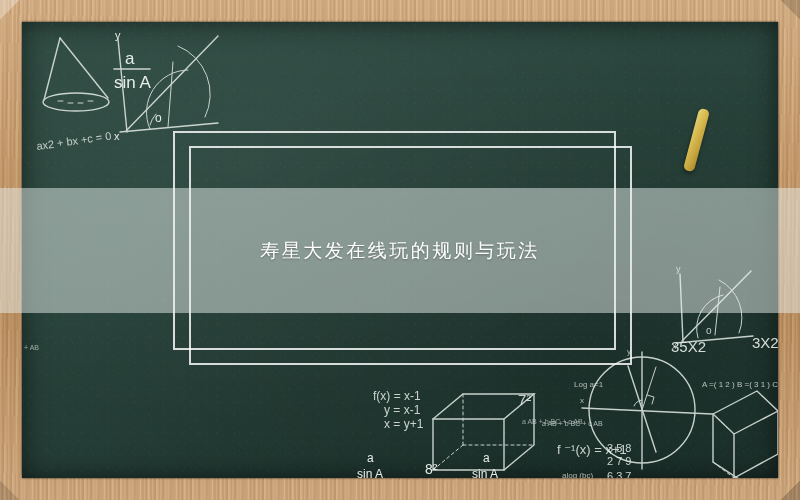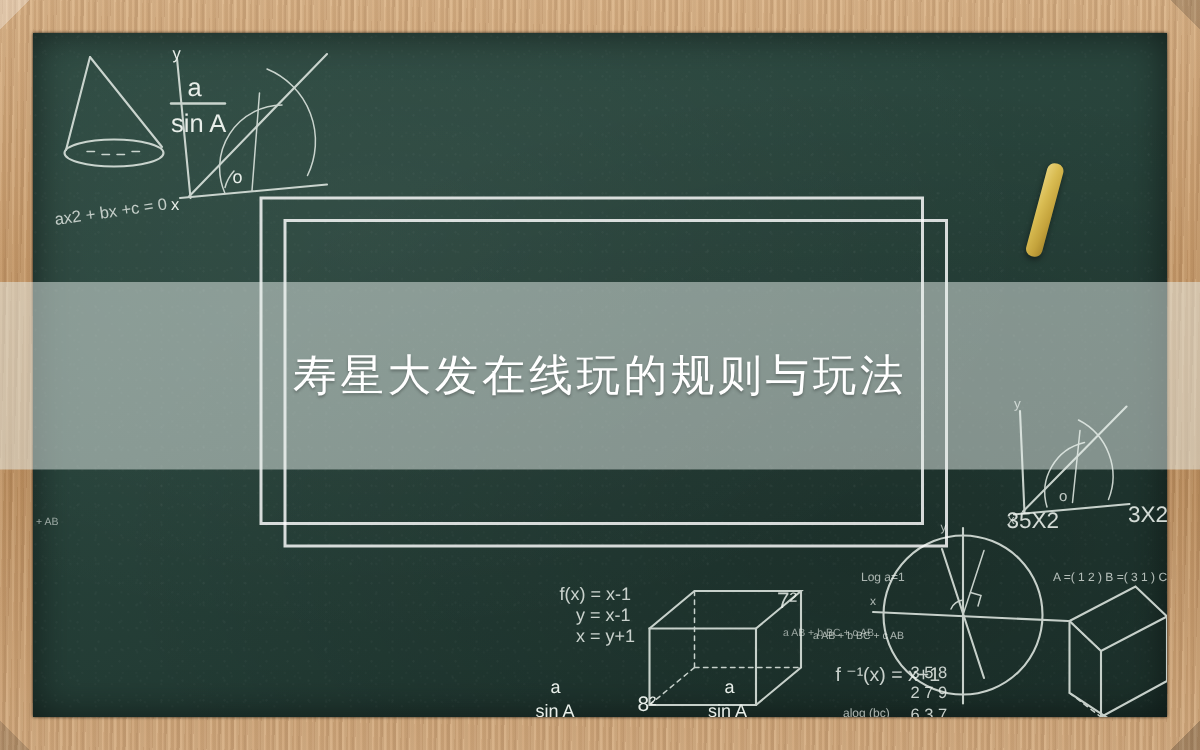--- a/index.html
+++ b/index.html
@@ -61,21 +61,21 @@
   #deco-rect-outer{left:151px;top:109px;width:443px;height:219px;}
   #deco-rect-inner{left:167px;top:124px;width:443px;height:219px;}
 
   
   #title-band{
     position:absolute;left:0;top:188px;width:800px;height:125px;
     background:rgba(232,240,236,.50);
     display:flex;align-items:center;justify-content:center;
   }
   #title-text{
-    color:#ffffff;font-size:29px;letter-spacing:2.5px;
+    color:#ffffff;font-size:19px;letter-spacing:2.5px;
     font-family:Liberation Serif, serif;
     text-shadow:0 1px 2px rgba(0,0,0,.28);white-space:nowrap;
   }
 
   
   #chalk-yellow-upright{
     position:absolute;left:669px;top:86px;width:11px;height:64px;
     background:linear-gradient(100deg,#e8d27a 0%,#d9bc52 35%,#c4a33c 72%,#a8882c 100%);
     border-radius:5px;transform:rotate(15deg);
     box-shadow:0 2px 4px rgba(0,0,0,.45);

